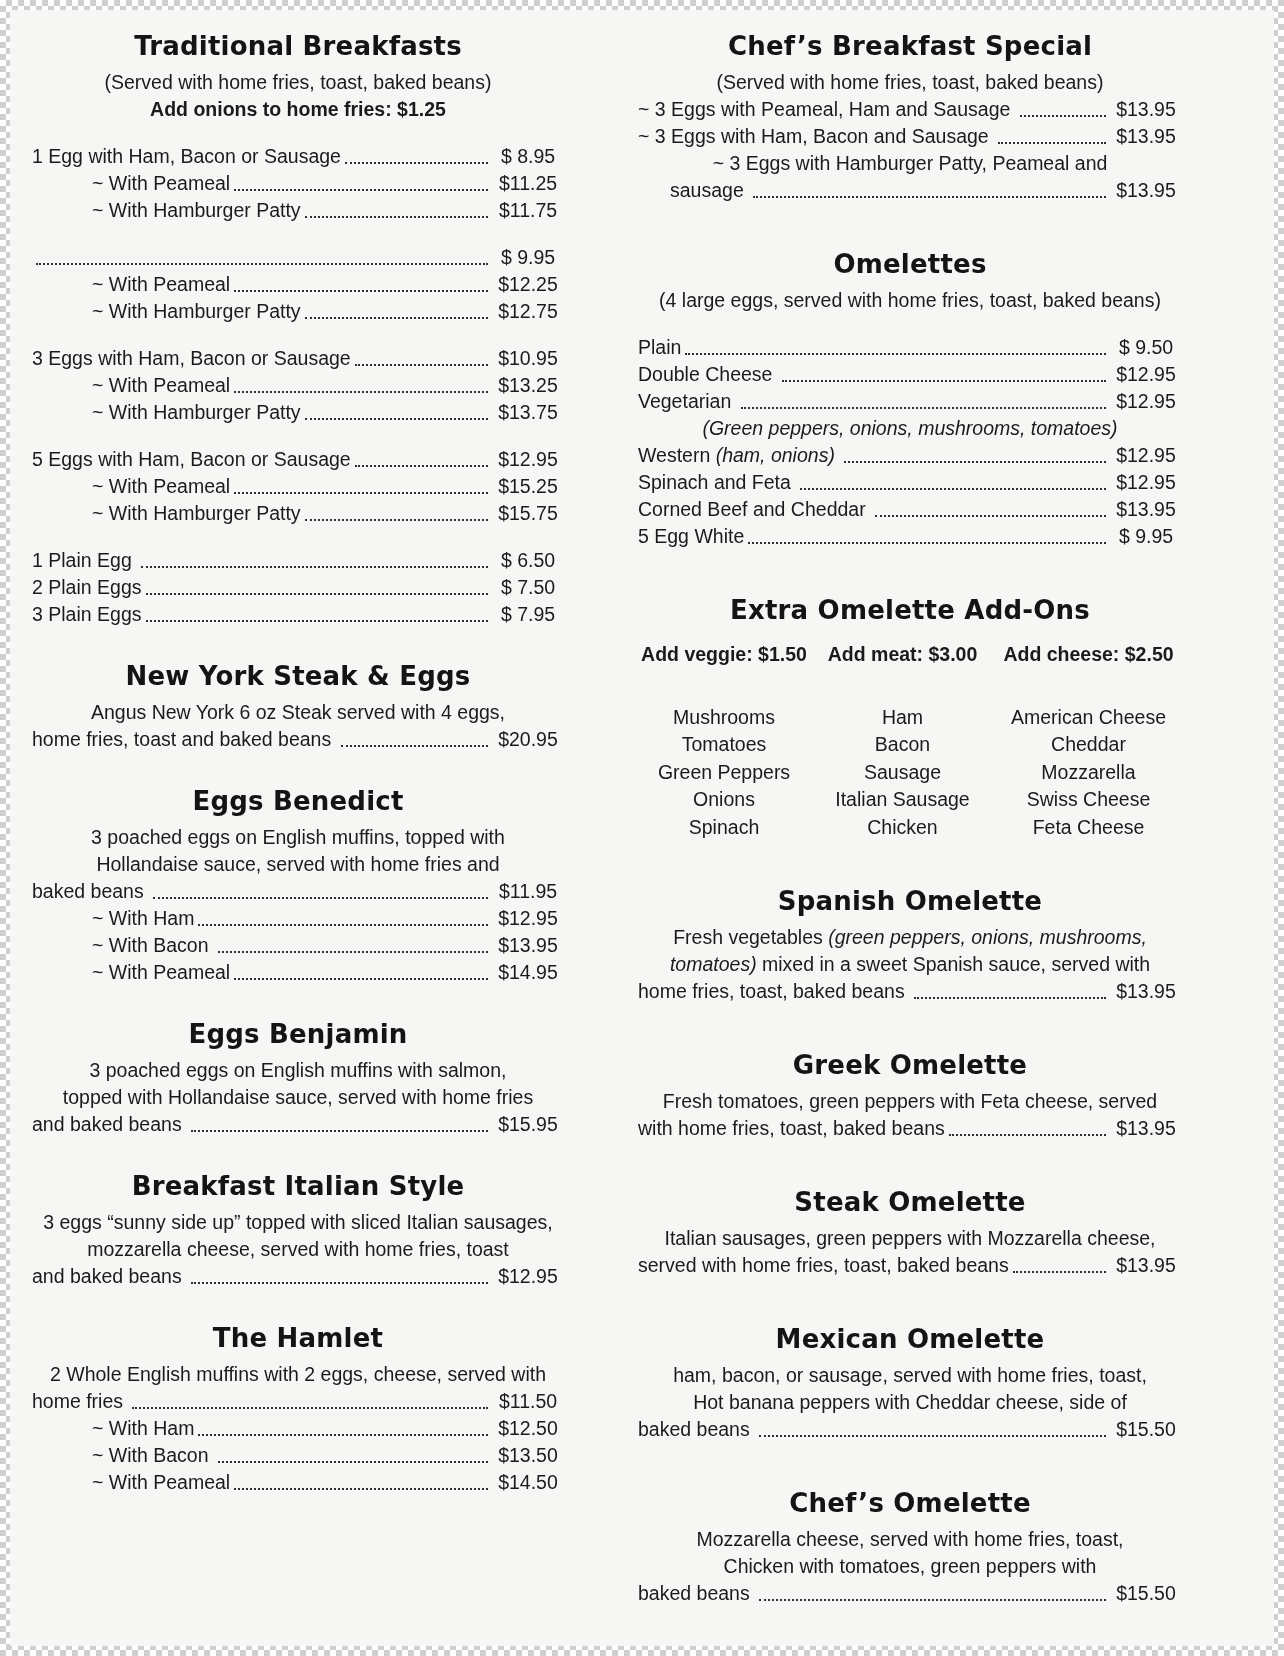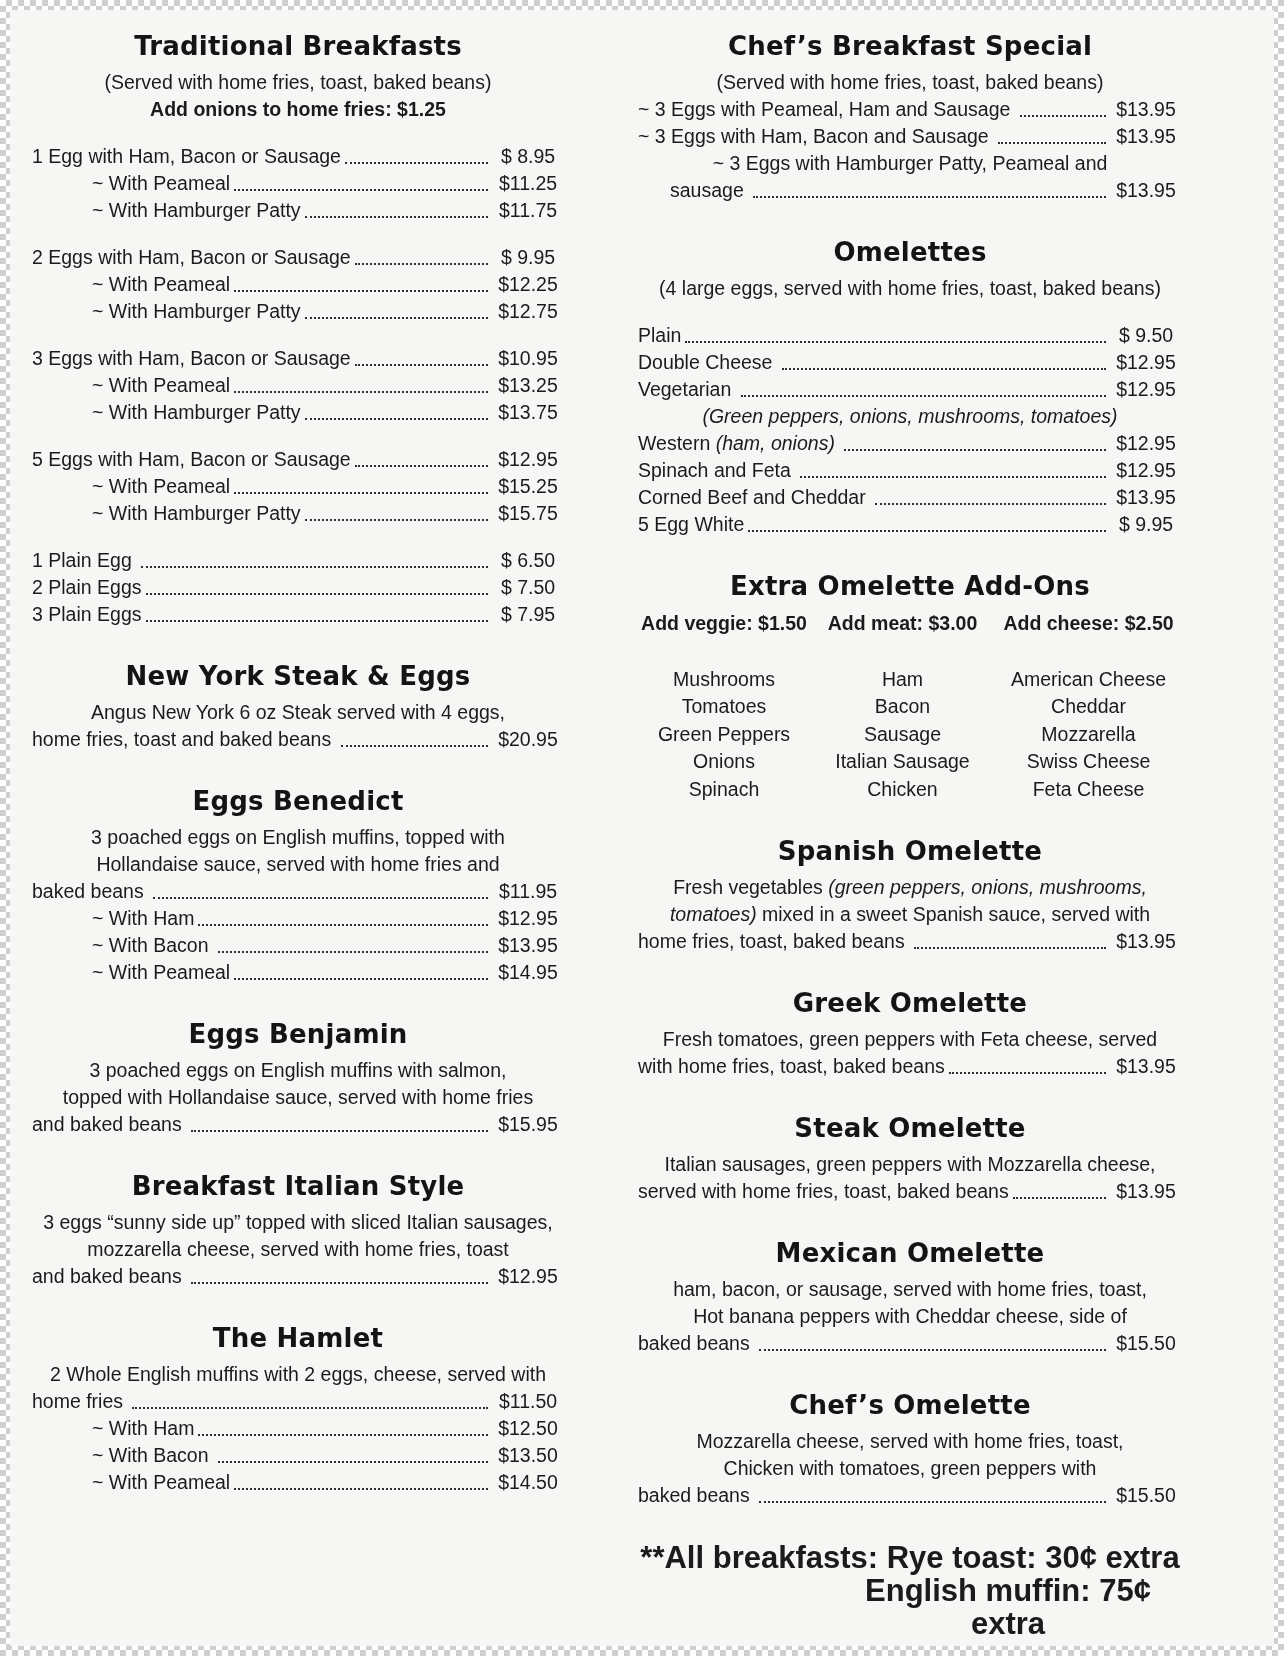--- a/index.html
+++ b/index.html
@@ -11,41 +11,41 @@
     background: repeating-conic-gradient(#cfcfcd 0% 25%, #ffffff 0% 50%) 0 0 / 12px 12px;
   }
   .paper {
     position:absolute; inset:10px;
     background:#f6f6f4; color:#1b1b1b;
     padding:20px 0 0 22px;
     display:flex; gap:74px; overflow:hidden;text-align:center;
   }
   .col { display:flex; flex-direction:column; }
   .col-left  { width:532px; }
-  .col-right { width:544px; }
+  .col-right { width:544px;gap:12px; }
   .menu-section { margin-top:32px; }
   .menu-section:first-child { margin-top:0; }
   .sec-title {
     font-family:"DejaVu Sans","Liberation Sans",sans-serif;
     font-size:26px; font-weight:bold; letter-spacing:.2px;
     line-height:32px; margin-bottom:7px; color:#141414;
   }
   .line, .row { font-size:19.5px; line-height:27px; white-space:pre-wrap; }
   .row { display:flex; align-items:flex-end; }
   .row .name { white-space:pre; flex:none; }
   .dots { flex:1; border-bottom:2px dotted #2f2f2f; margin:0 4px 6px 4px; min-width:12px; }
   .price { width:72px; flex:none; white-space:pre; }
   .ind1 { padding-left:32px; }
   .ind2 { padding-left:60px; }
   .ind3 { padding-left:196px; }
   .it { font-style:italic; }
   .bd { font-weight:bold; }
   .big { font-size:31px; line-height:33px; font-weight:bold; }
   .gap { height:20px; }
-  .addon-cols { display:flex; margin-top:8px; }
+  .addon-cols { display:flex; margin-top:15px; }
   .addon-cols ul { list-style:none; }
   .addon-cols ul:nth-child(1) { width:172px; }
   .addon-cols ul:nth-child(2) { width:185px; }
   .addon-cols ul:nth-child(3) { flex:1; }
   .addon-cols li { font-size:19.5px; line-height:27.5px; }
   .addon-cols.bd li { font-weight:bold; }
 </style>
 </head>
 <body>
 
@@ -54,21 +54,21 @@
     <div class="col col-left">
         <section class="menu-section">
           <h2 class="sec-title">Traditional Breakfasts</h2>
           <div class="line"><span class="name"><span>(Served with home fries, toast, baked beans)</span></span></div>
           <div class="line"><span class="name"><span class="bd">Add onions to home fries: $1.25</span></span></div>
           <div class="gap"></div>
           <div class="row"><span class="name"><span>1 Egg with Ham, Bacon or Sausage</span></span><span class="dots"></span><span class="price">$ 8.95</span></div>
           <div class="row ind2"><span class="name"><span>~ With Peameal</span></span><span class="dots"></span><span class="price">$11.25</span></div>
           <div class="row ind2"><span class="name"><span>~ With Hamburger Patty</span></span><span class="dots"></span><span class="price">$11.75</span></div>
           <div class="gap"></div>
-          <div class="row"><span class="name"><span>2 Eggs with Ham, Bacon or Sausage</span></span><span class="dots"></span><span class="price">$ 9.95</span></div>
+          <div class="row"><span class="dots"></span><span class="price">$ 9.95</span></div>
           <div class="row ind2"><span class="name"><span>~ With Peameal</span></span><span class="dots"></span><span class="price">$12.25</span></div>
           <div class="row ind2"><span class="name"><span>~ With Hamburger Patty</span></span><span class="dots"></span><span class="price">$12.75</span></div>
           <div class="gap"></div>
           <div class="row"><span class="name"><span>3 Eggs with Ham, Bacon or Sausage</span></span><span class="dots"></span><span class="price">$10.95</span></div>
           <div class="row ind2"><span class="name"><span>~ With Peameal</span></span><span class="dots"></span><span class="price">$13.25</span></div>
           <div class="row ind2"><span class="name"><span>~ With Hamburger Patty</span></span><span class="dots"></span><span class="price">$13.75</span></div>
           <div class="gap"></div>
           <div class="row"><span class="name"><span>5 Eggs with Ham, Bacon or Sausage</span></span><span class="dots"></span><span class="price">$12.95</span></div>
           <div class="row ind2"><span class="name"><span>~ With Peameal</span></span><span class="dots"></span><span class="price">$15.25</span></div>
           <div class="row ind2"><span class="name"><span>~ With Hamburger Patty</span></span><span class="dots"></span><span class="price">$15.75</span></div>

